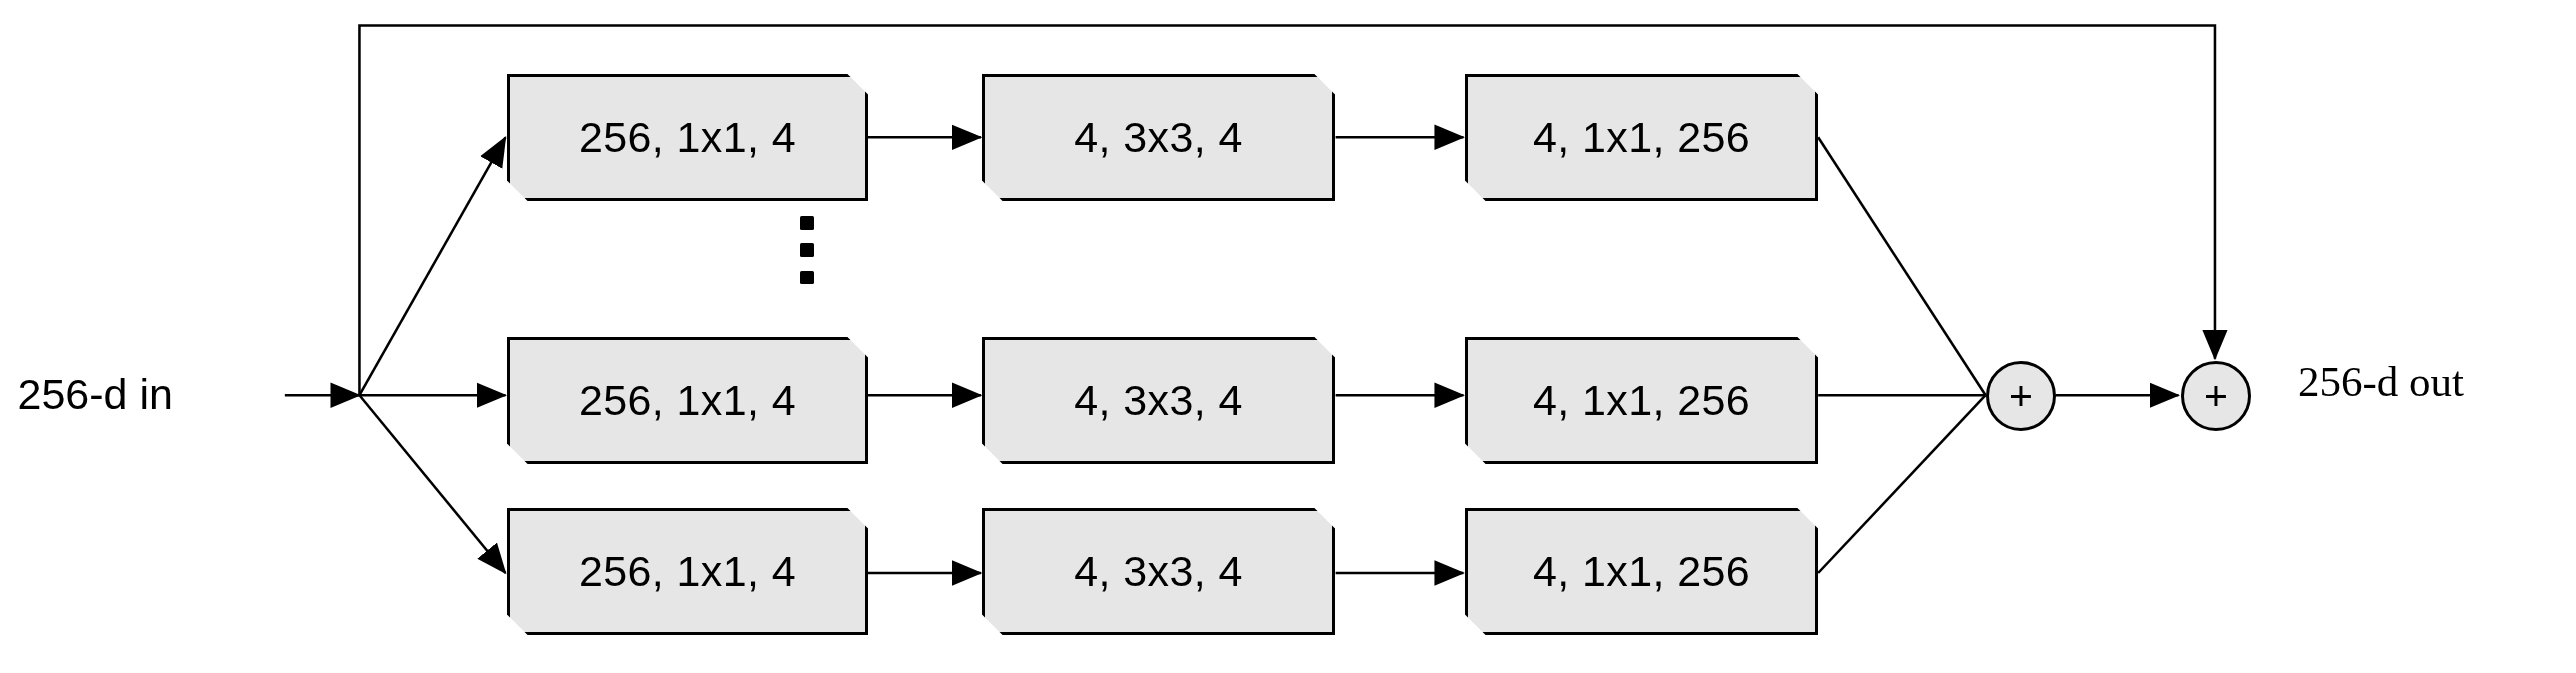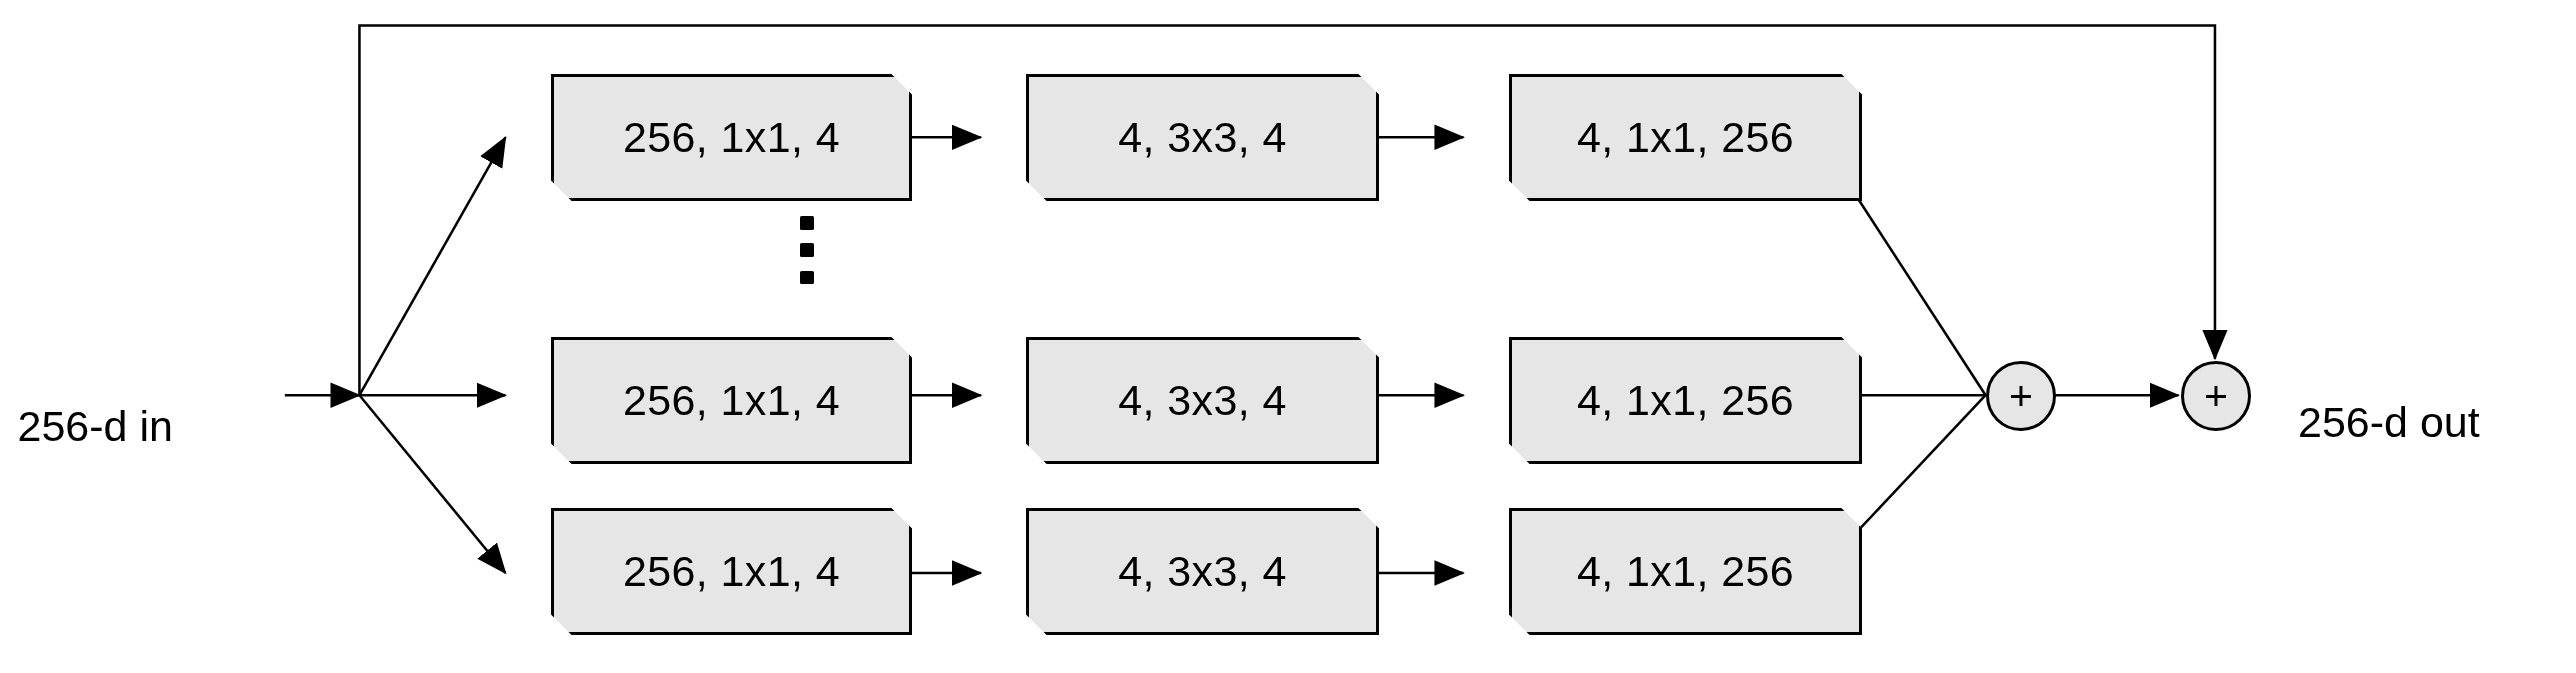--- a/index.html
+++ b/index.html
@@ -34,21 +34,20 @@
     display: flex;
     align-items: center;
     justify-content: center;
     font-size: 43px;
     line-height: 1;
     letter-spacing: 0.4px;
     color: #000000;
     white-space: nowrap;
     
     clip-path: polygon(0 0, calc(100% - 20.6px) 0, 100% 20.6px, 100% 100%, 20.6px 100%, 0 calc(100% - 20.6px));
-    margin-left: 44px;
   }
   .adder {
     position: absolute;
     box-sizing: border-box;
     width: 70px;
     height: 70px;
     border-radius: 50%;
     background: #e6e6e6;
     border: 3.2px solid #000000;
     display: flex;
@@ -57,21 +56,20 @@
     font-size: 41px;
     line-height: 1;
     color: #000000;
   }
   .io-label {
     position: absolute;
     font-size: 43px;
     line-height: 1;
     color: #000000;
     white-space: nowrap;
-    margin-top: 32px;
   }
   .paths-note {
     position: absolute;
     font-size: 27px;
     line-height: 1.22;
     text-align: center;
     color: #000000;
     white-space: pre-line;
   }
   .vdots {
@@ -125,21 +123,21 @@
       <line x1="2290" y1="173" x2="2501" y2="498"></line>
       <line x1="2290" y1="498" x2="2501" y2="498"></line>
       <line x1="2290" y1="722" x2="2501" y2="498"></line>
 
       <line x1="2589" y1="498" x2="2744" y2="498" marker-end="url(#ah)"></line>
 
     </g>
   </svg>
 
   <div class="io-label" style="left:17.5px; top:373px;">256-d in</div>
-  <div class="io-label" style="left:2298px; top:369px;">256-d out</div>
+  <div class="io-label" style="left:2298px; top:360px;font-family:Liberation Serif, serif;">256-d out</div>
 
   <div class="vdots" style="left:800px; top:216px;">
     <i></i>
     <i></i>
     <i></i>
   </div>
 
   <div class="node" style="left:507px; top:74px; width:361px; height:127px;">256, 1x1, 4</div>
   <div class="node" style="left:982px; top:74px; width:353px; height:127px;">4, 3x3, 4</div>
   <div class="node" style="left:1465px; top:74px; width:353px; height:127px;">4, 1x1, 256</div>

